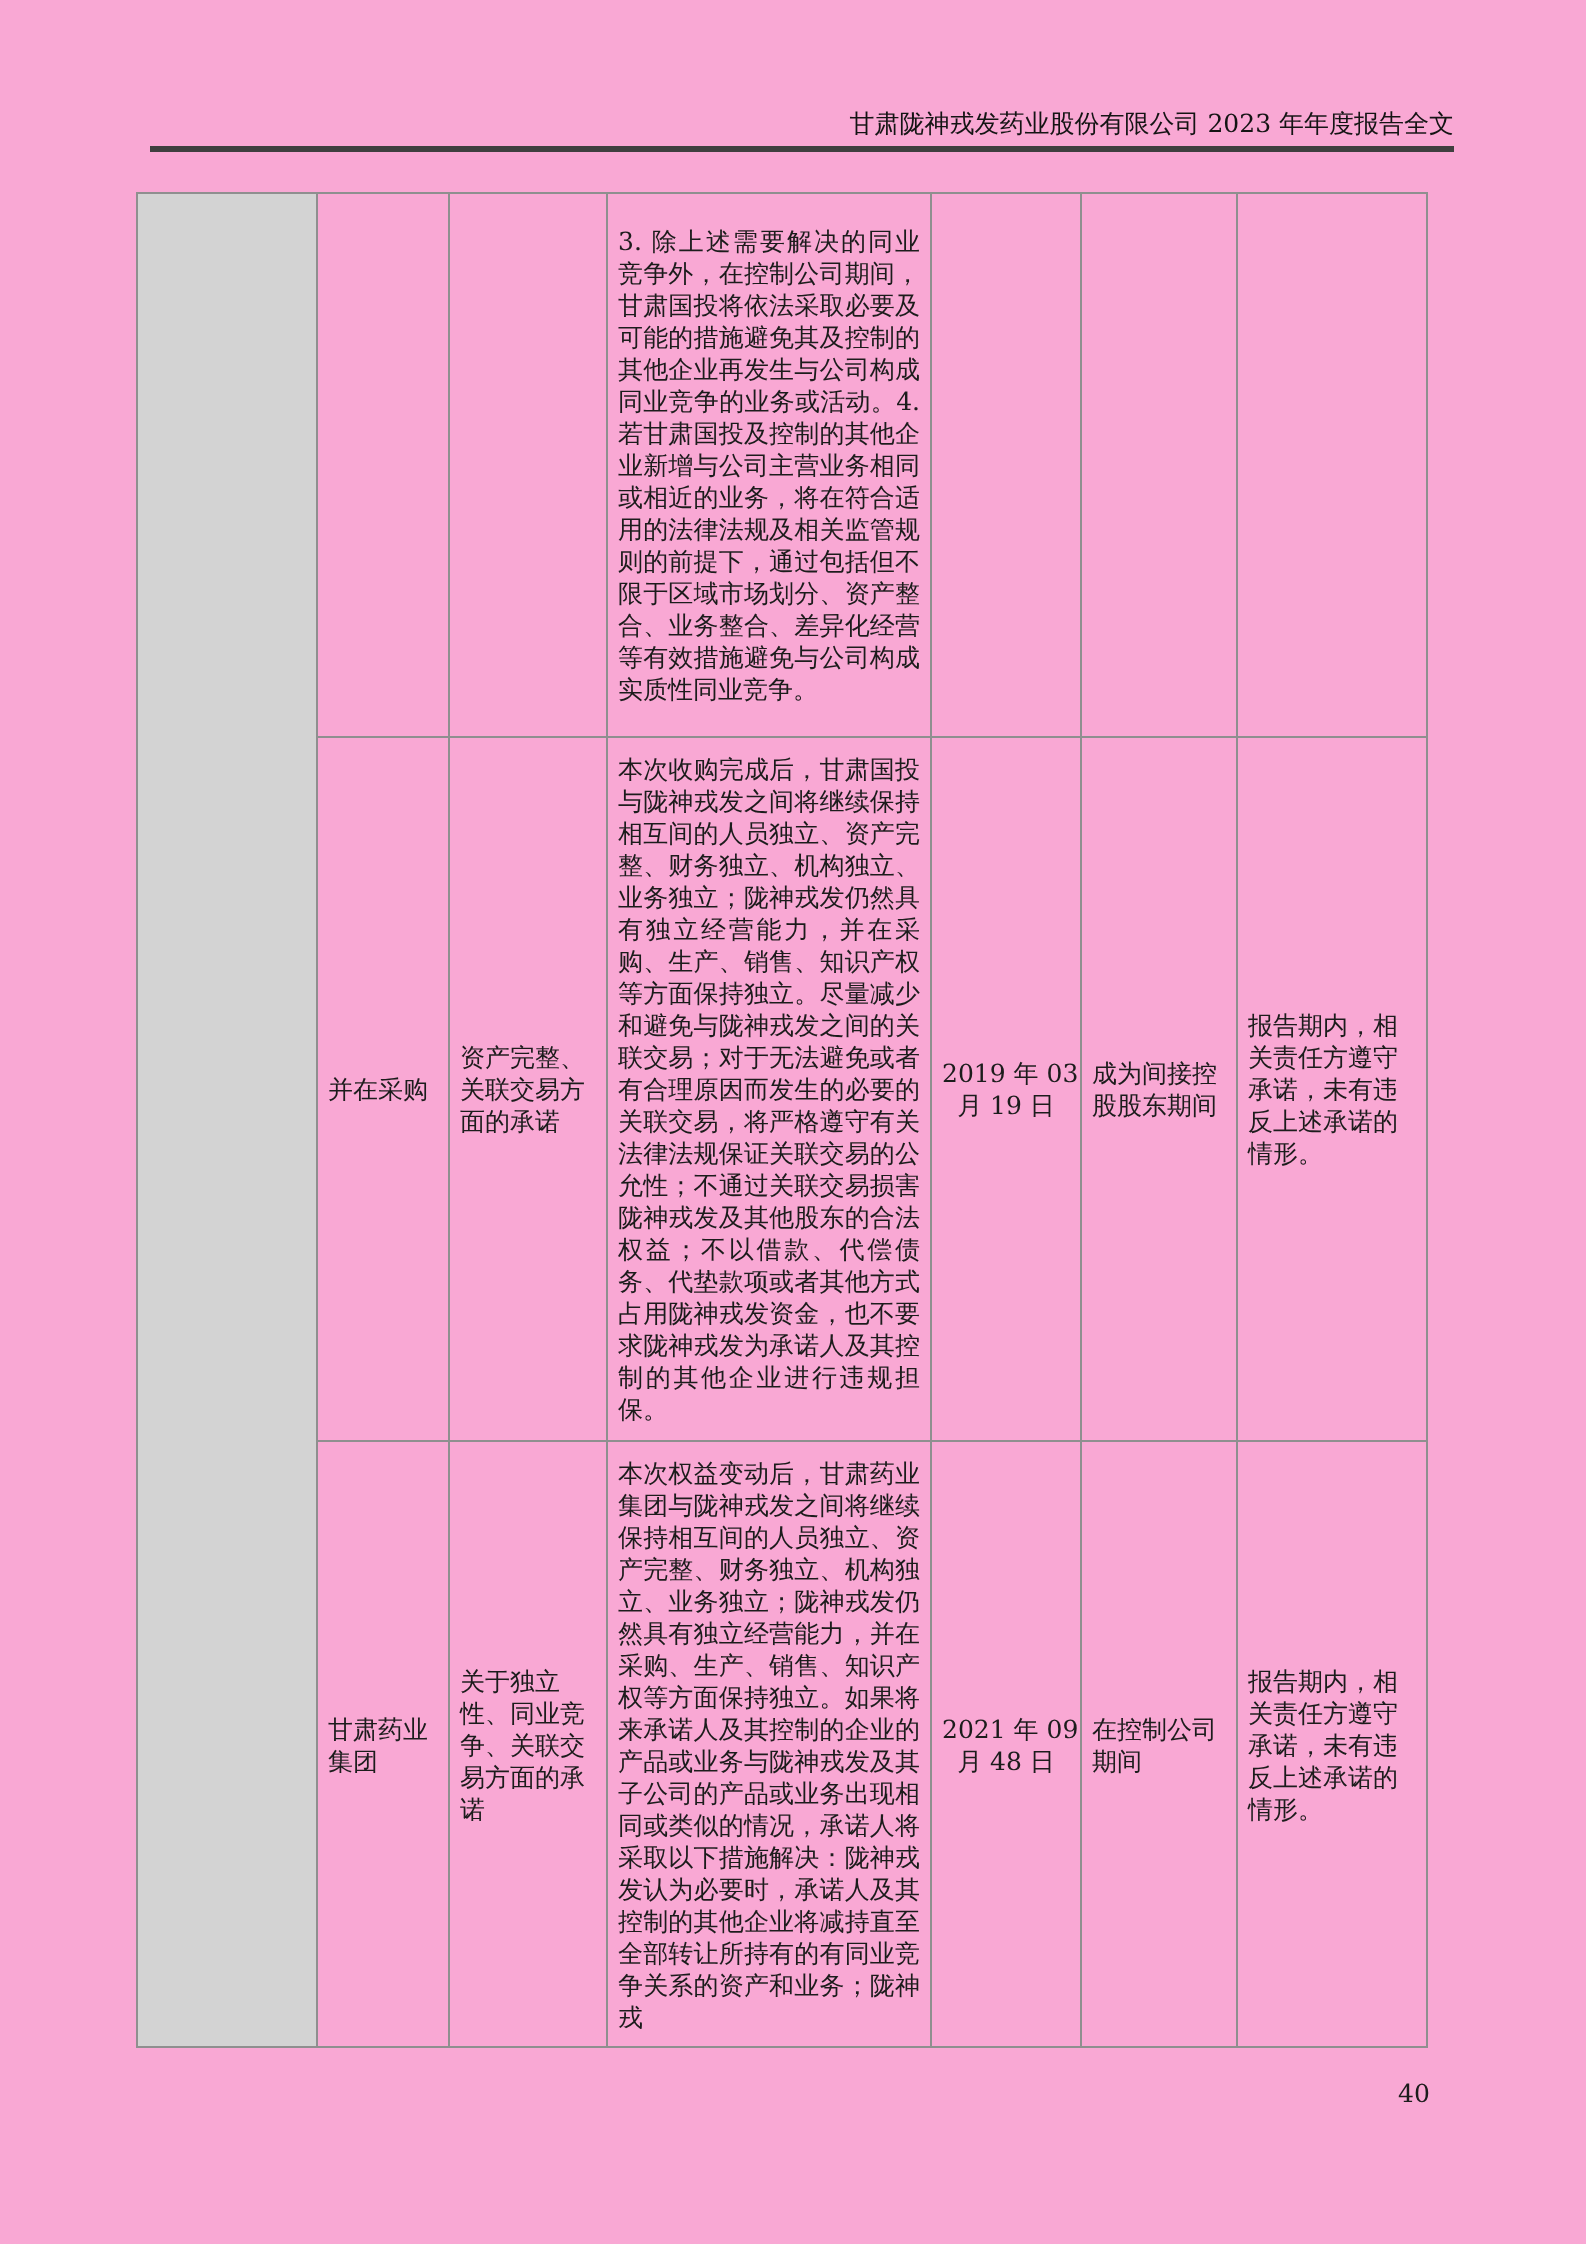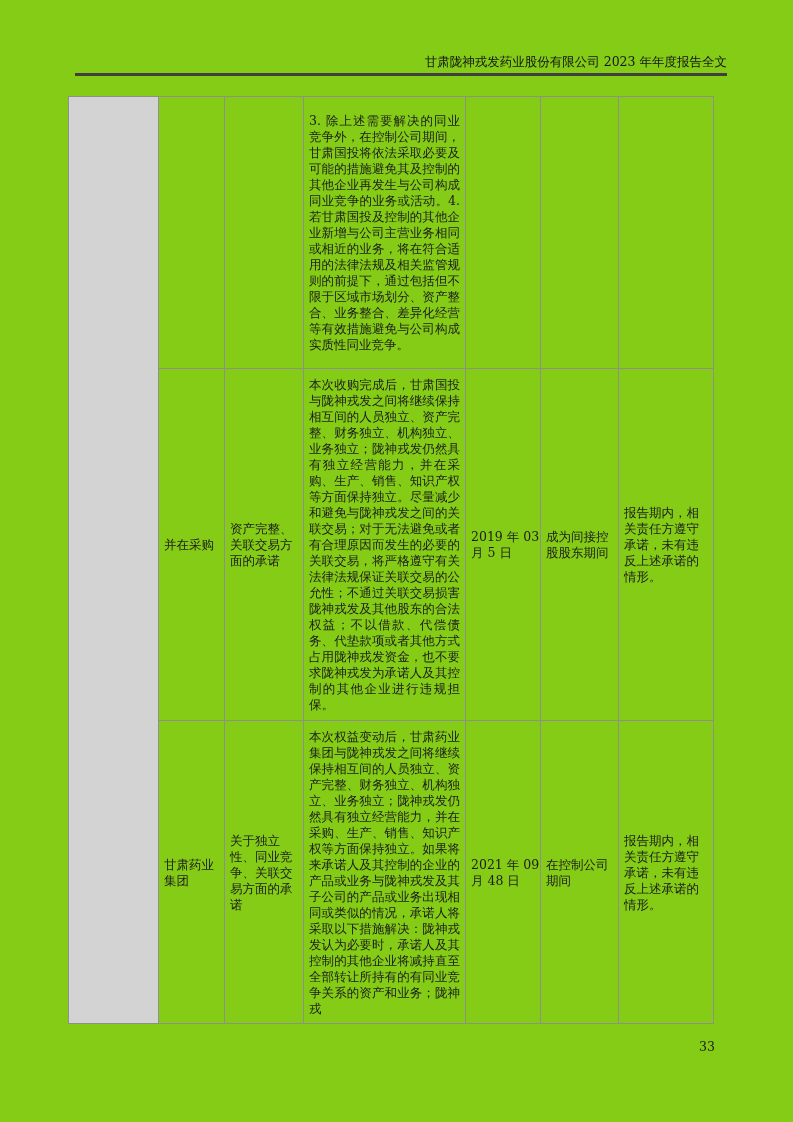--- a/index.html
+++ b/index.html
@@ -4,21 +4,21 @@
 <style>
   html,body { margin:0; padding:0; }
   body {
     font-family: "DejaVu Serif", "Liberation Serif", serif;
     background:#ffffff;
   }
   .page {
     position:relative;
     width:793px;
     height:1122px;
-    background:#84cc16;
+    background:#f9a8d4;
     overflow:hidden;
   }
   .header-title {
     position:absolute;
     top:54px;
     left:0;
     width:727px;
     text-align:right;
     font-size:12.5px;
     line-height:16px;
@@ -53,21 +53,21 @@
   }
   td.category-cell {
     background:#d3d3d3;
   }
   td.content-cell {
     vertical-align:top;
     text-align:justify;
     text-justify:inter-ideograph;
     padding:1px 14px 0 6px;
   }
-  td.date-cell { padding-left:7px; }
+  td.date-cell { padding-left:7px;text-align:center; }
   .date-line { white-space:nowrap; }
   .page-number {
     position:absolute;
     top:1039px;
     left:699px;
     font-size:12.5px;
     color:#1c1c1c;
   }
 </style>
 </head>
@@ -100,34 +100,34 @@
       </td>
       <td></td>
       <td></td>
     </tr>
     <tr style="height:352px">
       <td>并在采购</td>
       <td>资产完整、关联交易方面的承诺</td>
       <td class="content-cell">本次收购完成后，甘肃国投与陇神戎发之间将继续保持相互间的人员独立、资产完整、财务独立、机构独立、业务独立；陇神戎发仍然具有独立经营能力，并在采购、生产、销售、知识产权等方面保持独立。尽量减少和避免与陇神戎发之间的关联交易；对于无法避免或者有合理原因而发生的必要的关联交易，将严格遵守有关法律法规保证关联交易的公允性；不通过关联交易损害陇神戎发及其他股东的合法权益；不以借款、代偿债务、代垫款项或者其他方式占用陇神戎发资金，也不要求陇神戎发为承诺人及其控制的其他企业进行违规担保。</td>
       <td class="date-cell">
         <div class="date-line">2019 年 03</div>
-        <div class="date-line">月 5 日</div>
+        <div class="date-line">月 19 日</div>
       </td>
       <td>成为间接控股股东期间</td>
       <td>报告期内，相关责任方遵守承诺，未有违反上述承诺的情形。</td>
     </tr>
     <tr style="height:303px">
       <td>甘肃药业集团</td>
       <td>关于独立性、同业竞争、关联交易方面的承诺</td>
       <td class="content-cell">本次权益变动后，甘肃药业集团与陇神戎发之间将继续保持相互间的人员独立、资产完整、财务独立、机构独立、业务独立；陇神戎发仍然具有独立经营能力，并在采购、生产、销售、知识产权等方面保持独立。如果将来承诺人及其控制的企业的产品或业务与陇神戎发及其子公司的产品或业务出现相同或类似的情况，承诺人将采取以下措施解决：陇神戎发认为必要时，承诺人及其控制的其他企业将减持直至全部转让所持有的有同业竞争关系的资产和业务；陇神戎</td>
       <td class="date-cell">
         <div class="date-line">2021 年 09</div>
         <div class="date-line">月 48 日</div>
       </td>
       <td>在控制公司期间</td>
       <td>报告期内，相关责任方遵守承诺，未有违反上述承诺的情形。</td>
     </tr>
   </tbody>
     </table>
 
-  <div class="page-number">33</div>
+  <div class="page-number">40</div>
 
 </div>
 
 </body></html>

